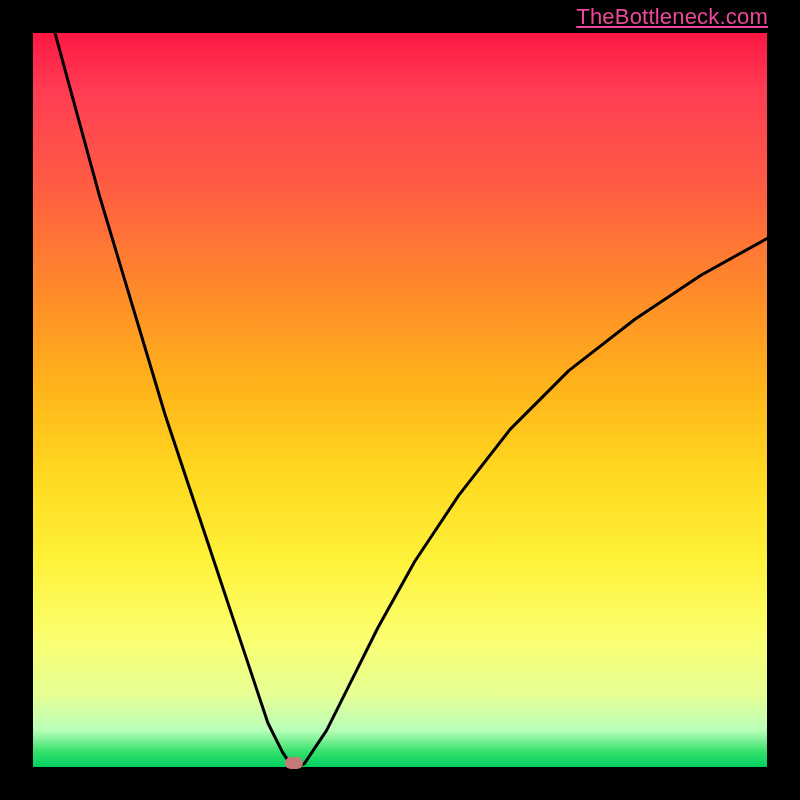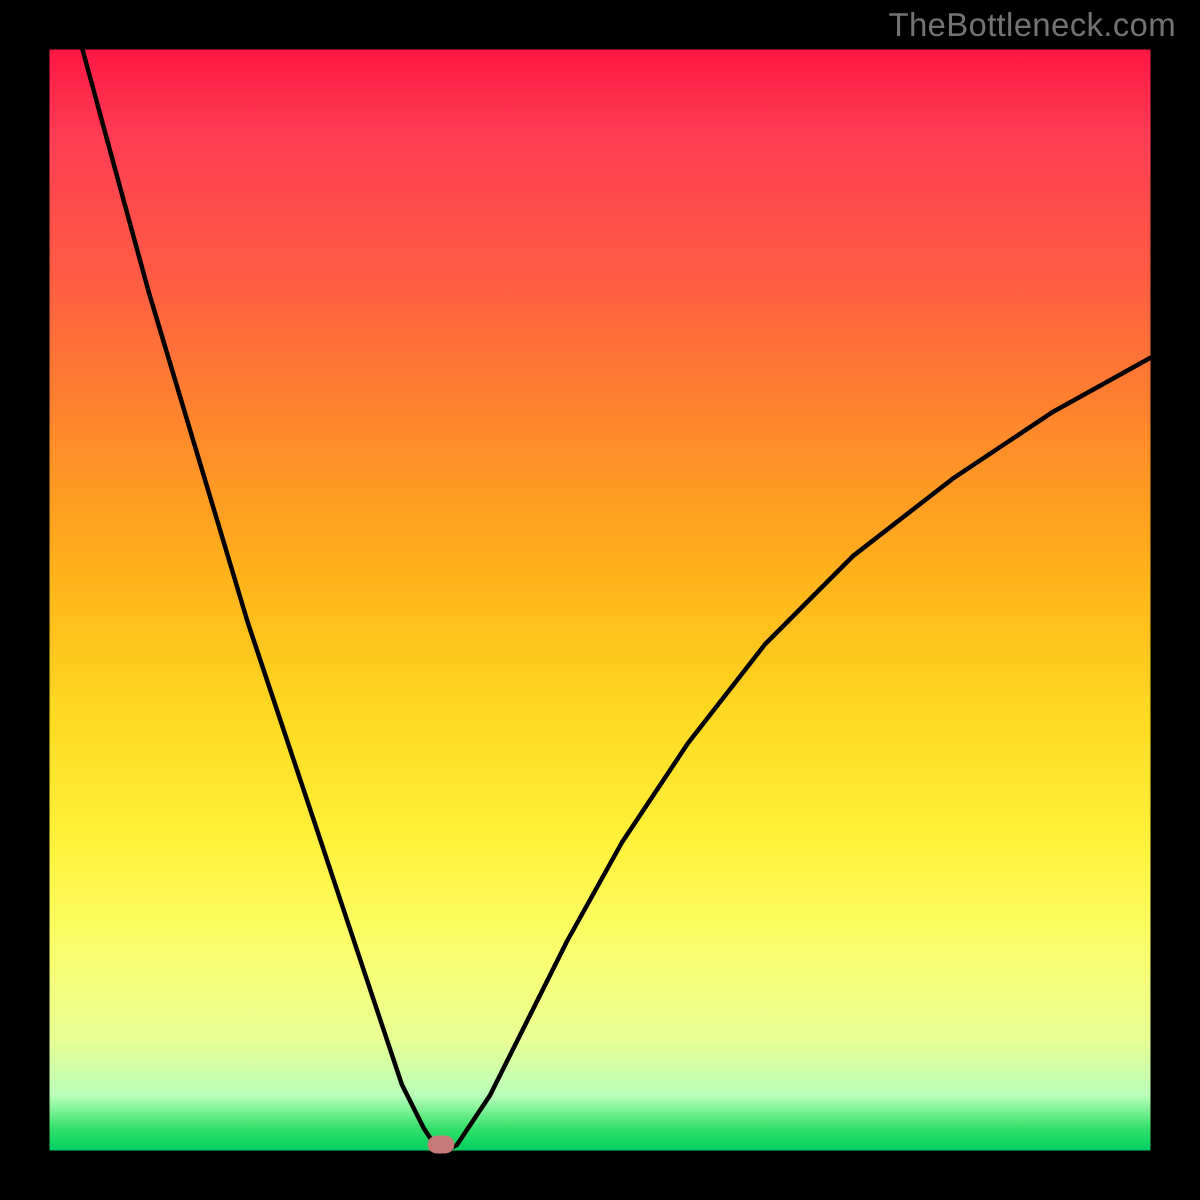--- a/index.html
+++ b/index.html
@@ -35,25 +35,26 @@
       #fbff6e 82%,
       #e7ff94 90%,
       #b9ffb9 95%,
       #33e06a 98%,
       #00d060 100%
     );
   }
   .watermark {
     position: absolute;
     top: 4px;
-    right: 16px;
-    color: #737373;
+    right: 32px;
+    color: #ec4899;
     font-size: 22px;
     font-weight: 500;
     letter-spacing: 0.2px;
+    text-decoration: underline;
   }
   svg.curve {
     position: absolute;
     left: 0;
     top: 0;
     width: 734px;
     height: 734px;
     overflow: visible;
   }
   .marker {

